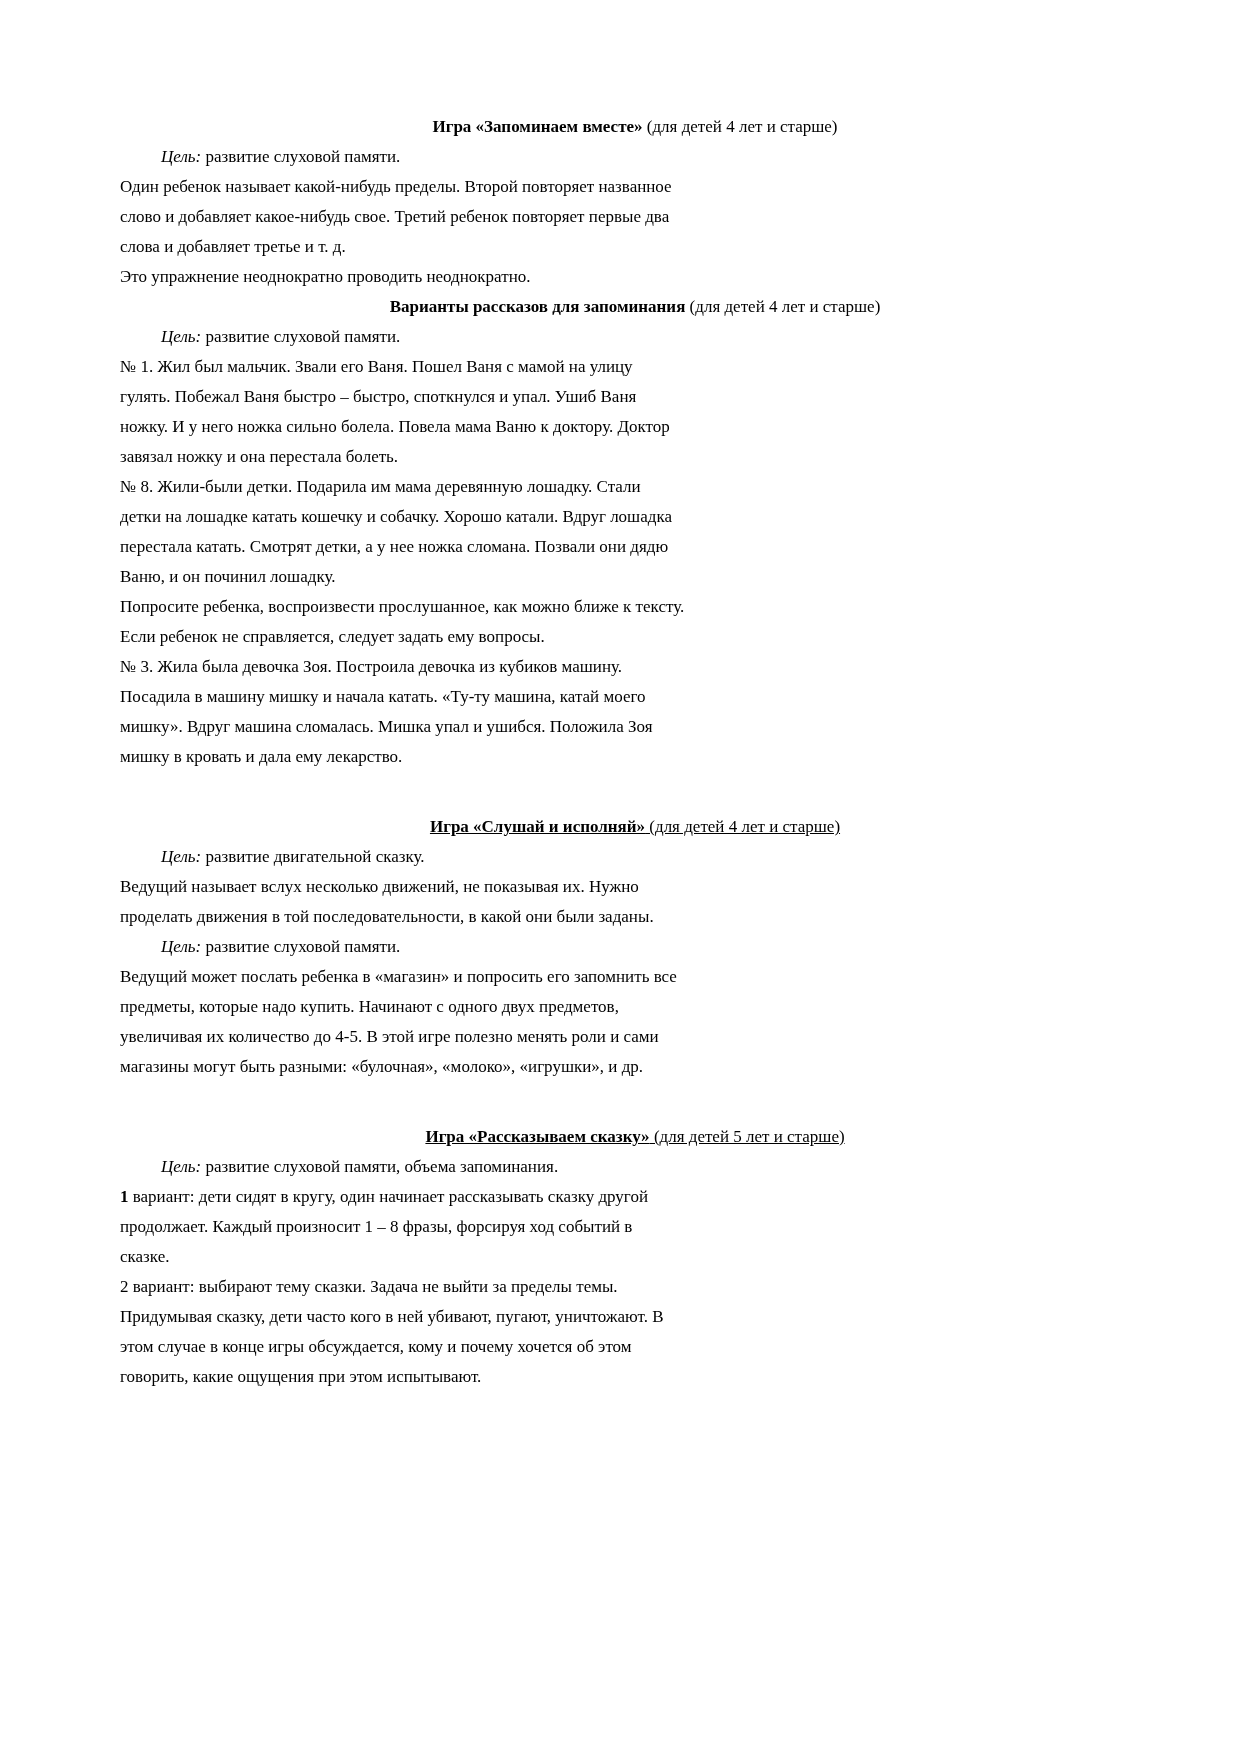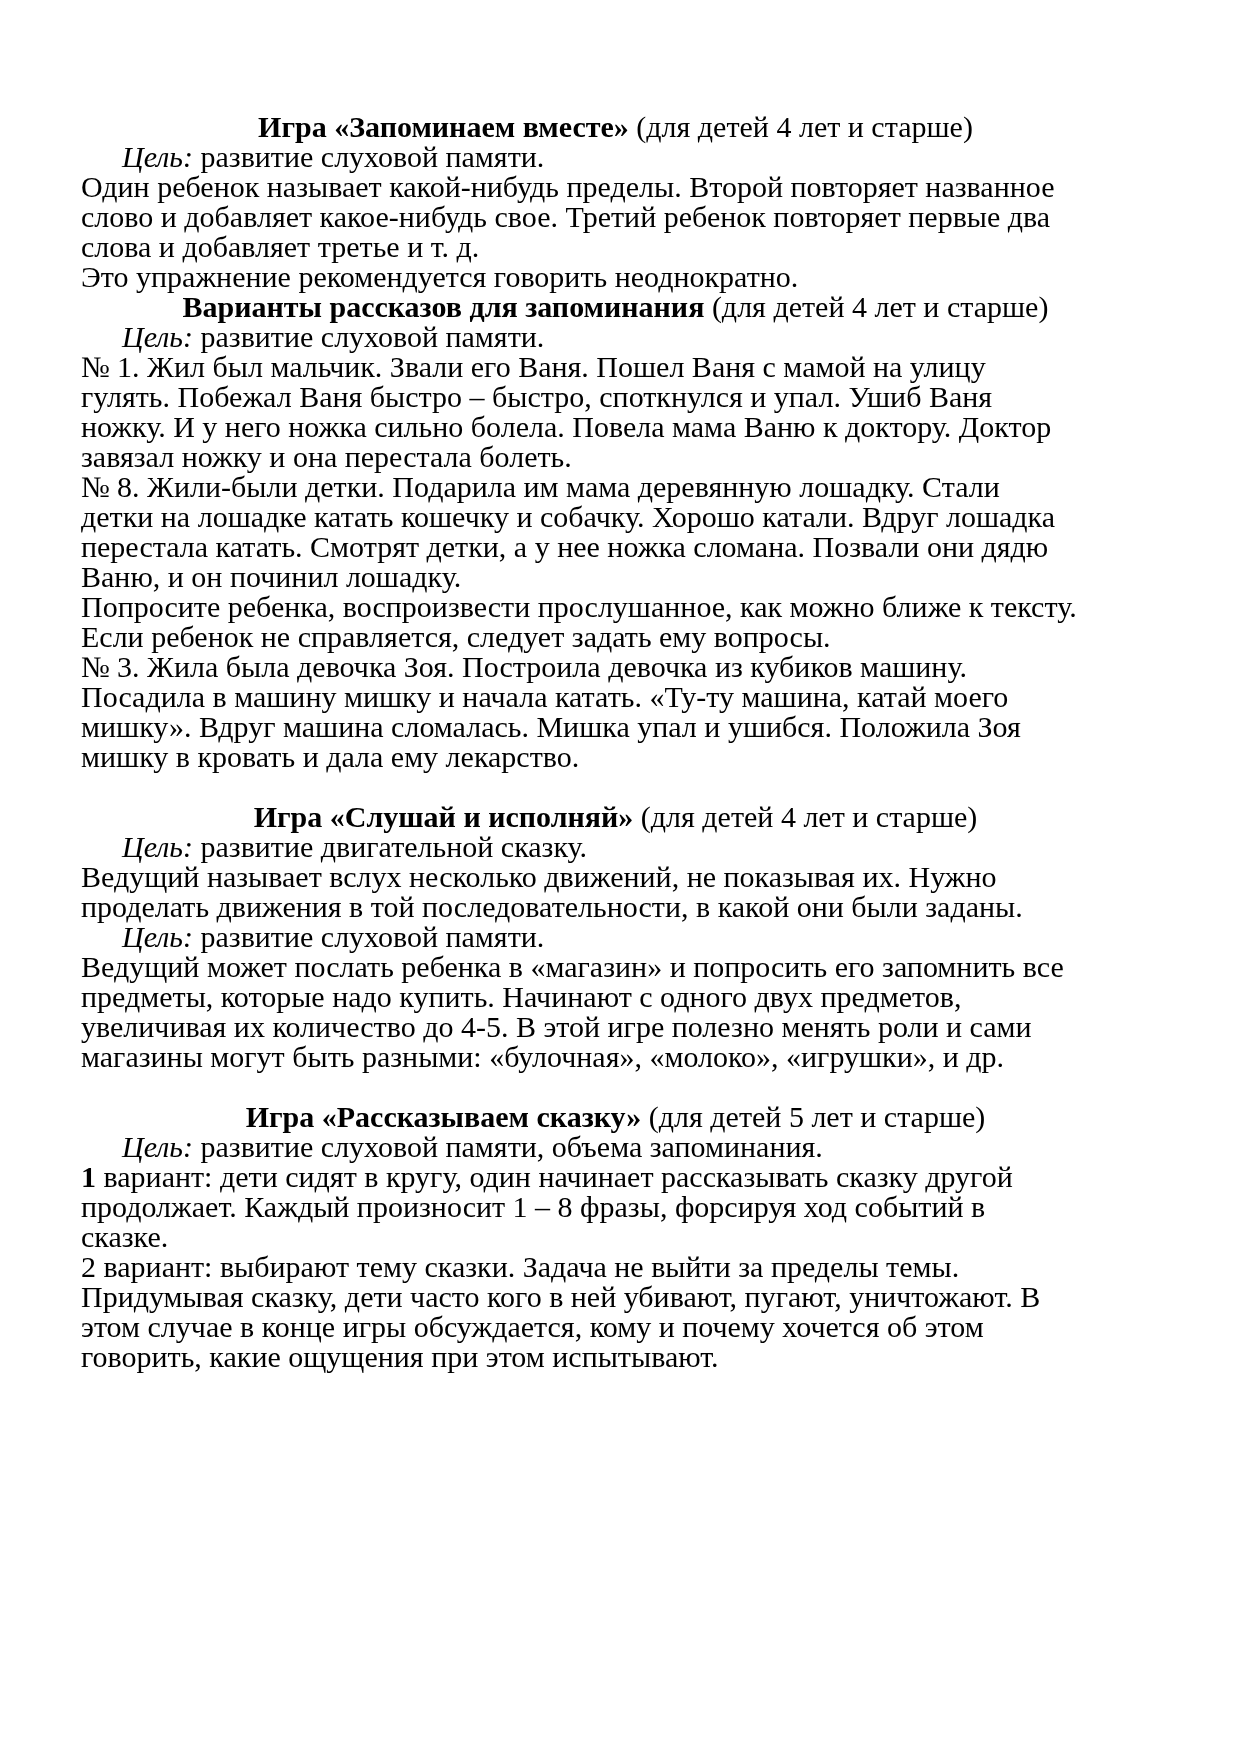--- a/index.html
+++ b/index.html
@@ -3,45 +3,45 @@
 <meta charset="utf-8">
 <style>
   html, body { margin: 0; padding: 0; background: #ffffff; }
   .page {
     position: relative;
     width: 1240px;
     height: 1754px;
     background: #ffffff;
     color: #000000;
     font-family: "Liberation Serif", "DejaVu Serif", serif;
-    font-size: 30px;
+    font-size: 17px;
     line-height: 30px;
     box-sizing: border-box;
-    padding: 112px 90px 40px 81px;
+    padding: 112px 90px 40px 120px;
     overflow: hidden;
     border-radius: 21px;
   }
   p { margin: 0; }
   .h { text-align: center; }
   .b { font-weight: bold; }
   .i { font-style: italic; margin-left: 41px; }
   .pre { white-space: pre-line; }
-  .gap { margin-top: 30px; }
+  .gap { margin-top: 40px; text-decoration: underline; }
 </style>
 </head>
 <body>
 
 <div class="page">
 
   <p class="h"><span class="b">Игра «Запоминаем вместе»</span><span> (для детей 4 лет и старше)</span></p>
   <p><span class="i">Цель:</span><span> развитие слуховой памяти.</span></p>
   <p class="pre">Один ребенок называет какой-нибудь пределы. Второй повторяет названное
 слово и добавляет какое-нибудь свое. Третий ребенок повторяет первые два
 слова и добавляет третье и т. д.</p>
-  <p class="pre">Это упражнение рекомендуется говорить неоднократно.</p>
+  <p class="pre">Это упражнение неоднократно проводить неоднократно.</p>
 
   <p class="h"><span class="b">Варианты рассказов для запоминания</span><span> (для детей 4 лет и старше)</span></p>
   <p><span class="i">Цель:</span><span> развитие слуховой памяти.</span></p>
   <p class="pre">№ 1. Жил был мальчик. Звали его Ваня. Пошел Ваня с мамой на улицу
 гулять. Побежал Ваня быстро – быстро, споткнулся и упал. Ушиб Ваня
 ножку. И у него ножка сильно болела. Повела мама Ваню к доктору. Доктор
 завязал ножку и она перестала болеть.</p>
   <p class="pre">№ 8. Жили-были детки. Подарила им мама деревянную лошадку. Стали
 детки на лошадке катать кошечку и собачку. Хорошо катали. Вдруг лошадка
 перестала катать. Смотрят детки, а у нее ножка сломана. Позвали они дядю

